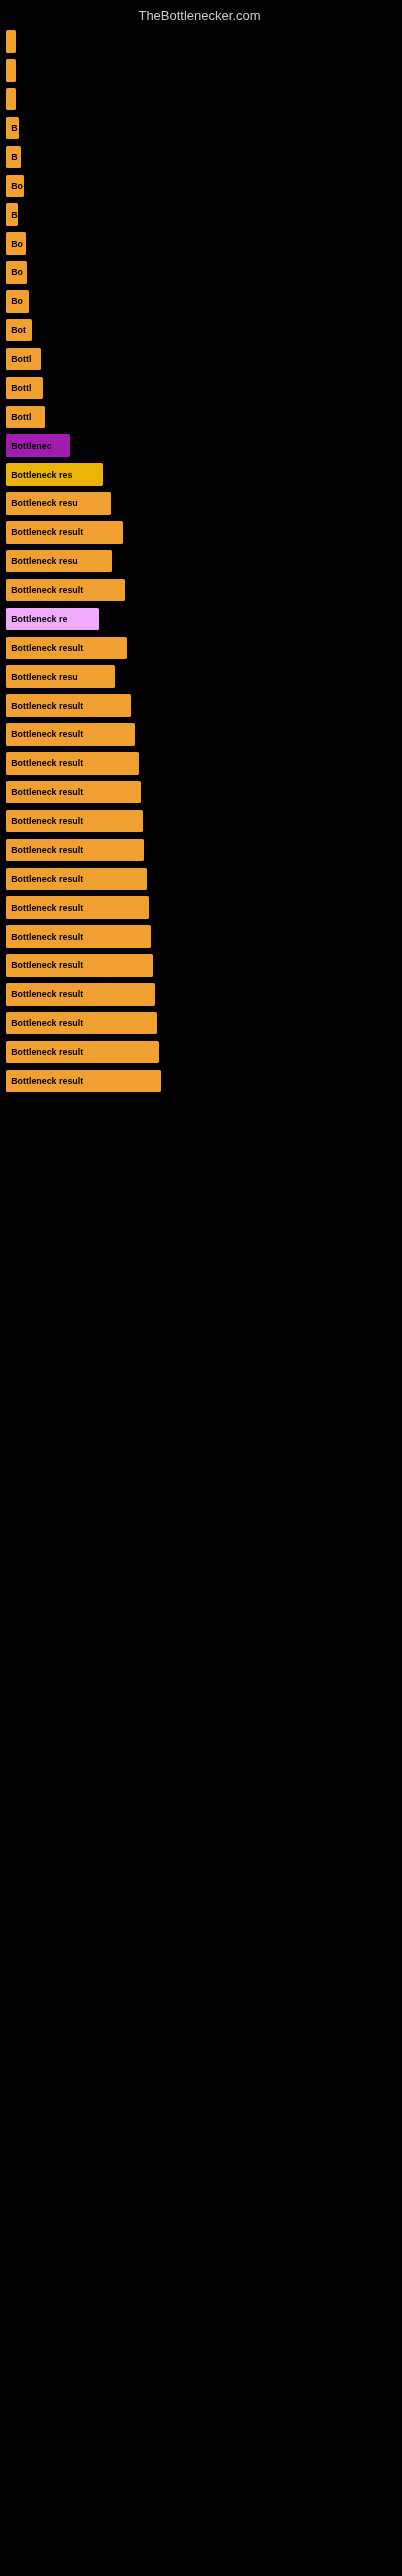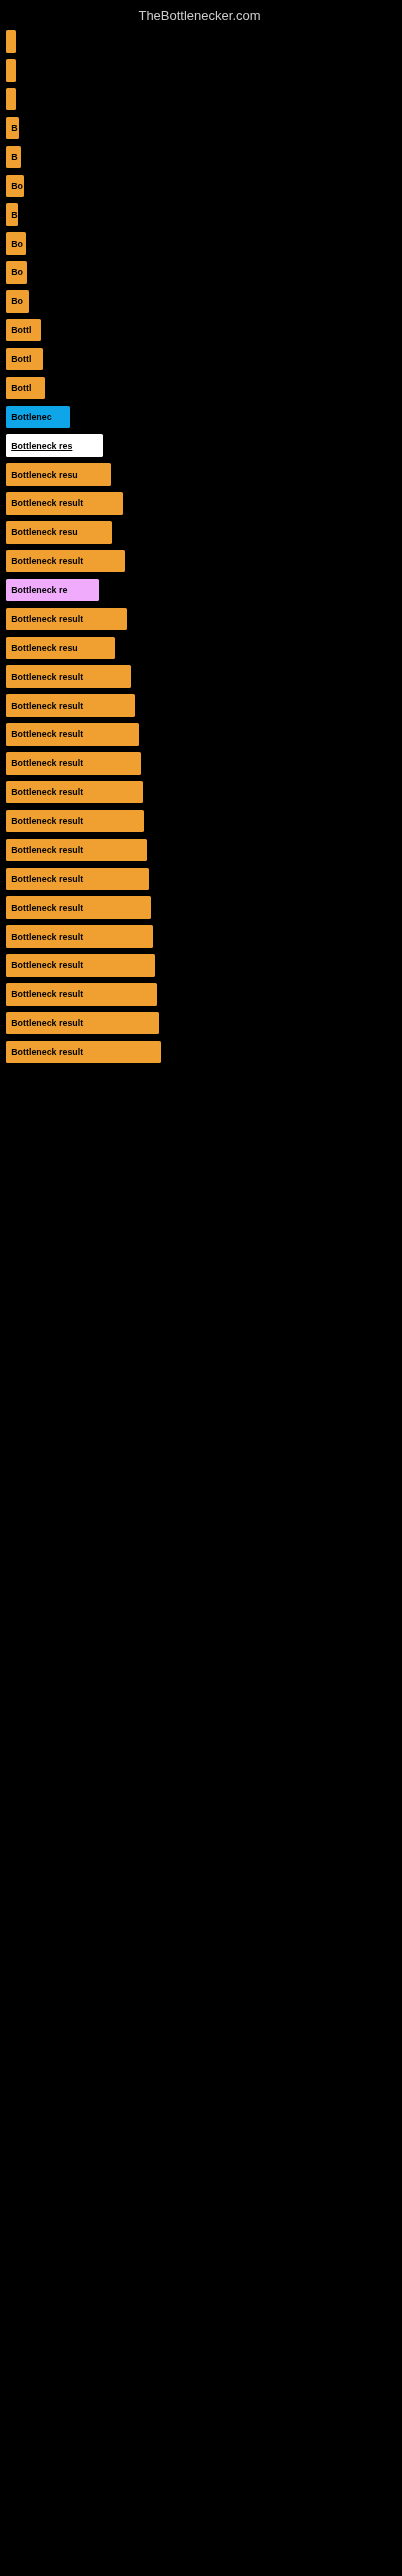--- a/index.html
+++ b/index.html
@@ -76,33 +76,36 @@
     <div class="bar-container">
       <div class="bar-label" style="width: 19.3px; min-width: 19.3px; background-color: rgb(240, 160, 48);">Bo</div>
     </div>
     <div class="bar-container">
       <div class="bar-label" style="width: 21px; min-width: 21px; background-color: rgb(240, 160, 48);">Bo</div>
     </div>
     <div class="bar-container">
       <div class="bar-label" style="width: 22.5px; min-width: 22.5px; background-color: rgb(240, 160, 48);">Bo</div>
     </div>
     <div class="bar-container">
+      <div class="bar-label" style="width: 26px; min-width: 26px; background-color: rgb(240, 160, 48);">Bot</div>
+    </div>
+    <div class="bar-container">
       <div class="bar-label" style="width: 35px; min-width: 35px; background-color: rgb(240, 160, 48);">Bottl</div>
     </div>
     <div class="bar-container">
       <div class="bar-label" style="width: 37px; min-width: 37px; background-color: rgb(240, 160, 48);">Bottl</div>
     </div>
     <div class="bar-container">
       <div class="bar-label" style="width: 39px; min-width: 39px; background-color: rgb(240, 160, 48);">Bottl</div>
     </div>
     <div class="bar-container">
-      <div class="bar-label" style="width: 64px; min-width: 64px; background-color: #0ea5e9;">Bottlenec</div>
+      <div class="bar-label" style="width: 64px; min-width: 64px; background-color: #a21caf;">Bottlenec</div>
     </div>
     <div class="bar-container">
-      <div class="bar-label" style="width: 97px; min-width: 97px; background-color: #ffffff; text-decoration: underline;">Bottleneck res</div>
+      <div class="bar-label" style="width: 97px; min-width: 97px; background-color: #eab308;">Bottleneck res</div>
     </div>
     <div class="bar-container">
       <div class="bar-label" style="width: 105px; min-width: 105px; background-color: rgb(240, 160, 48);">Bottleneck resu</div>
     </div>
     <div class="bar-container">
       <div class="bar-label" style="width: 117px; min-width: 117px; background-color: rgb(240, 160, 48);">Bottleneck result</div>
     </div>
     <div class="bar-container">
       <div class="bar-label" style="width: 106px; min-width: 106px; background-color: rgb(240, 160, 48);">Bottleneck resu</div>
     </div>

